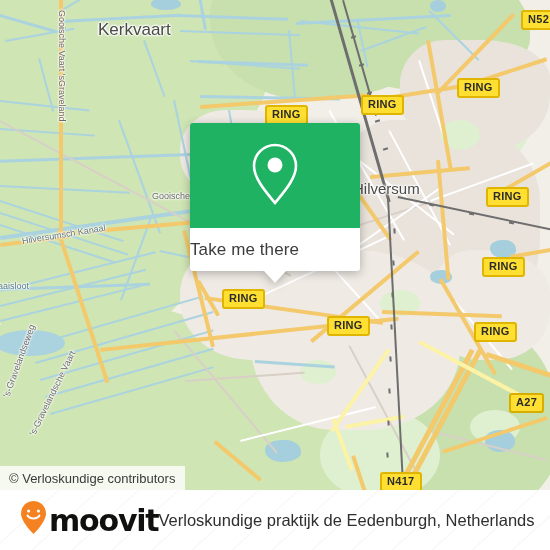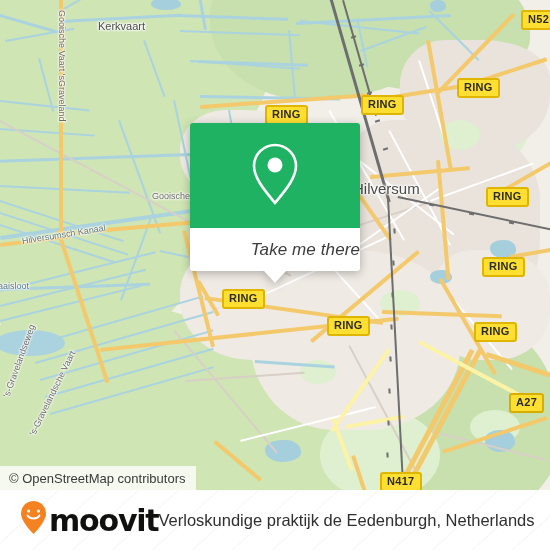--- a/index.html
+++ b/index.html
@@ -55,21 +55,21 @@
   #card{
     position:absolute;left:190px;top:123px;width:170px;
     filter:drop-shadow(0 2px 5px rgba(0,0,0,.28));
   }
   #card-top{
     background:#1fb263;height:105px;border-radius:3px 3px 0 0;
     display:flex;align-items:center;justify-content:center;
   }
   #card-bottom{
     background:#ffffff;height:43px;border-radius:0 0 3px 3px;
-    display:flex;align-items:center;justify-content:flex-end;font-style:italic;
+    display:flex;align-items:center;justify-content:flex-start;
   }
   #card-label{color:#3c3c3c;font-size:17px;letter-spacing:.1px;}
   #card-tip{
     position:absolute;left:50%;margin-left:-11px;top:148px;
     width:0;height:0;border-left:11px solid transparent;border-right:11px solid transparent;
     border-top:12px solid #ffffff;
   }
 
   
   #attrib{
@@ -259,21 +259,21 @@
       <div class="railtick" style="left:389px;top:358px;transform:rotate(86deg);"></div>
       <div class="railtick" style="left:388px;top:390px;transform:rotate(86deg);"></div>
       <div class="railtick" style="left:387px;top:422px;transform:rotate(86deg);"></div>
       <div class="railtick" style="left:386px;top:454px;transform:rotate(86deg);"></div>
       <div class="railtick" style="left:430px;top:204px;transform:rotate(12deg);"></div>
       <div class="railtick" style="left:470px;top:213px;transform:rotate(12deg);"></div>
       <div class="railtick" style="left:510px;top:222px;transform:rotate(12deg);"></div>
     </div>
 
     <div class="layer">
-      <div class="place" style="left:98px;top:20px;font-size:11px;">Kerkvaart</div>
+      <div class="place" style="left:98px;top:20px;font-size:17px;">Kerkvaart</div>
       <div class="place" style="left:353px;top:180px;">Hilversum</div>
       <div class="slabel" style="left:152px;top:191px;text-align:right;">Goоische</div>
     </div>
 
     <div class="layer">
       <div class="slabel" style="left:62px;top:5px;transform:rotate(90deg);">Gooische Vaart 'sGraveland</div>
       <div class="wlabel" style="left:22px;top:236px;transform:rotate(-9deg);">Hilversumsch Kanaal</div>
       <div class="wlabel" style="left:-2px;top:281px;">aaisloot</div>
       <div class="slabel" style="left:32px;top:430px;transform:rotate(-64deg);">'s-Gravelandsche Vaart</div>
       <div class="slabel" style="left:6px;top:392px;transform:rotate(-70deg);">'s-Gravelandseweg</div>
@@ -302,21 +302,21 @@
           </svg>
         </span>
       </div>
       <div id="card-bottom">
         <span id="card-label">Take me there</span>
       </div>
       <div id="card-tip"></div>
     </div>
 
     <div id="attrib">
-      <span>© OpenStreetMap contributors</span>
+      <span>© Verloskundige contributors</span>
     </div>
   </div>
 
   <div id="footer">
     <svg id="footer-bg" viewBox="0 0 550 60" preserveAspectRatio="none">
       <g stroke="#bdbdbd" stroke-width="1.4" fill="none">
         <path d="M-10 62 L70 -10"></path>
           <path d="M30 62 L110 -10"></path>
           <path d="M70 62 L150 -10"></path>
         <path d="M110 62 L190 -10"></path>

